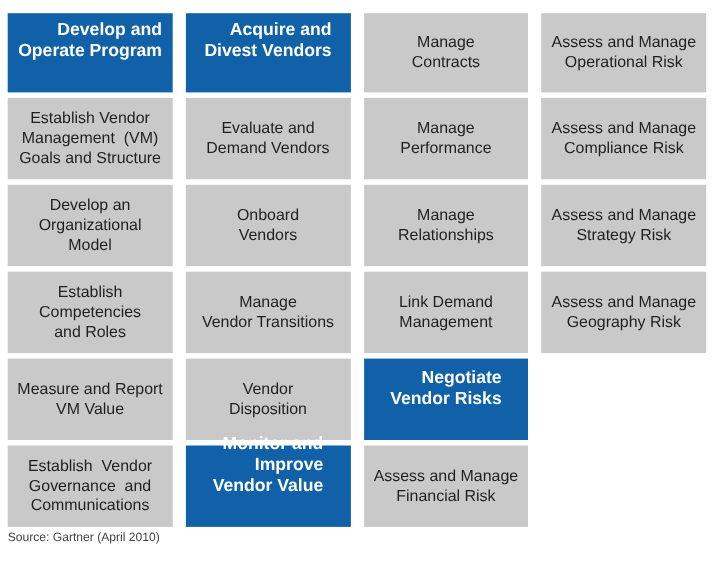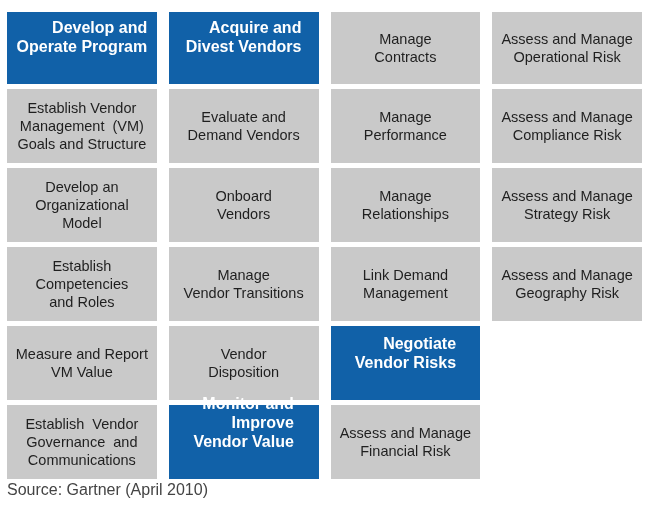--- a/index.html
+++ b/index.html
@@ -50,21 +50,21 @@
     justify-content: center;
     text-align: center;
     white-space: pre-wrap;
     padding: 0 2px;
     box-sizing: border-box;
   }
   .source {
     position: absolute;
     left: 7px;
     top: 483px;
-    font-size: 16px;
+    font-size: 11px;
     line-height: 13px;
     color: var(--source-text, #444444);
   }
 </style>
 </head>
 <body>
 
 <div class="board">
 
   <div class="hdr">Develop and

